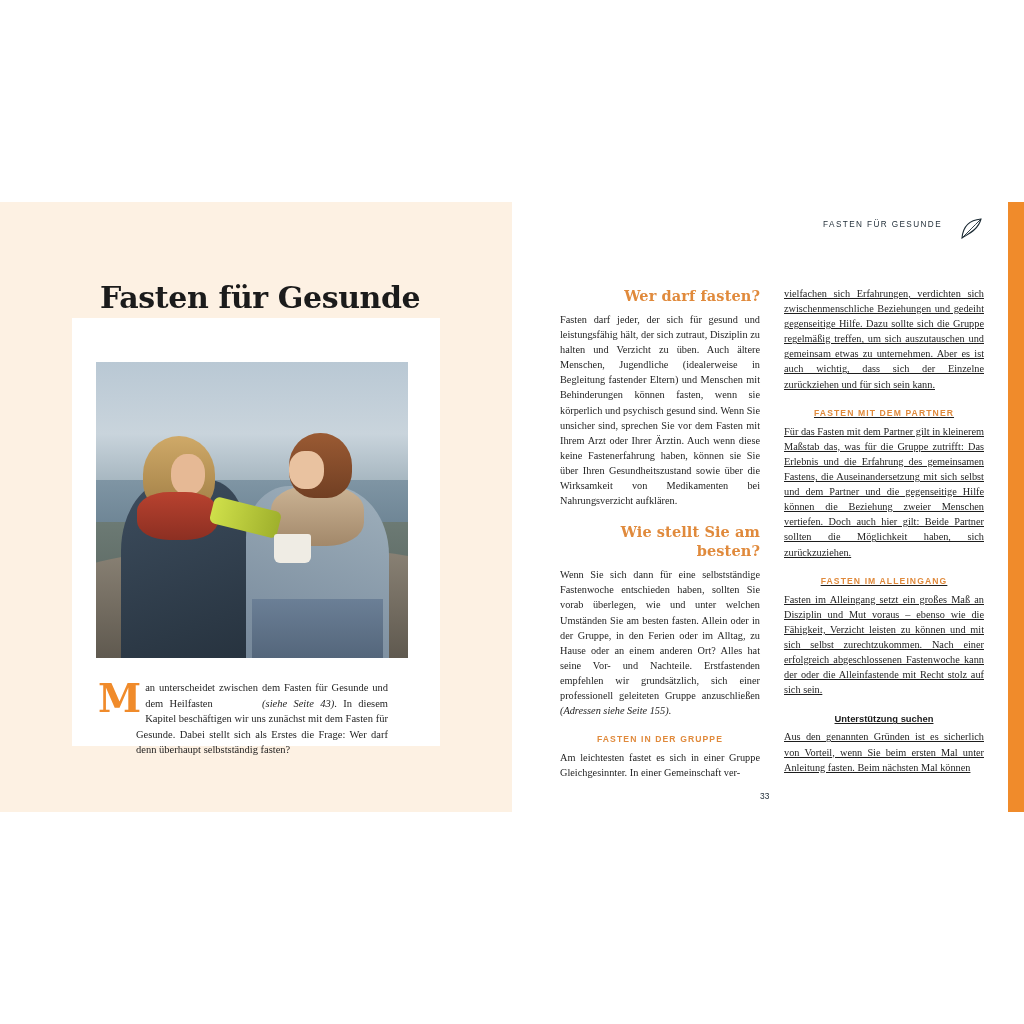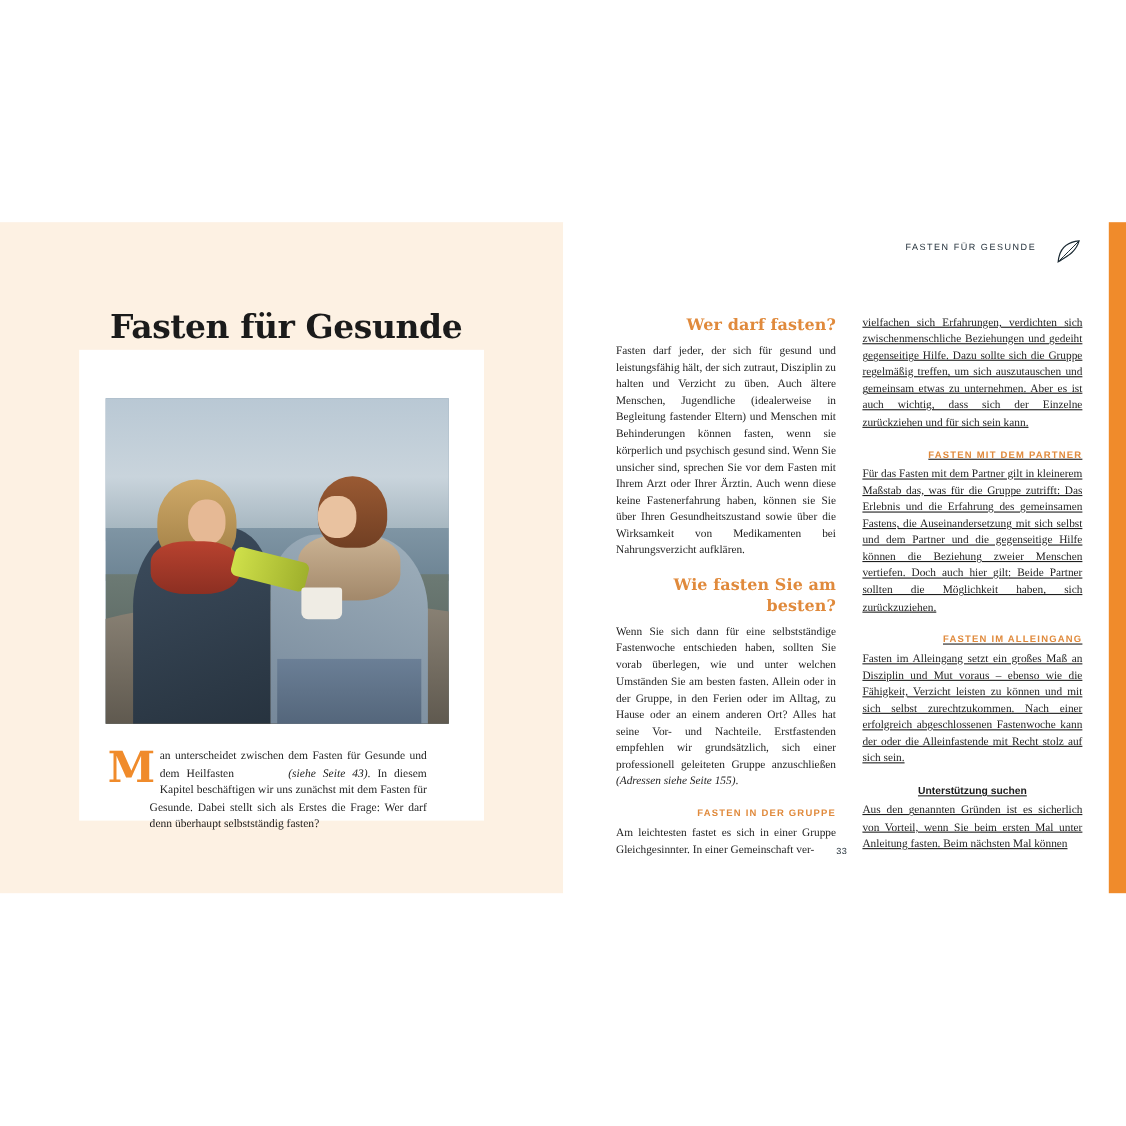--- a/index.html
+++ b/index.html
@@ -211,36 +211,36 @@
   h2.sub.spaced { margin-top: 14px; }
 
   h3.caps {
     margin: 14px 0 3px 0;
     font-family: "Liberation Sans", sans-serif;
     font-weight: bold;
     font-size: 8.6px;
     letter-spacing: 1.1px;
     color: #e08a3c;
     text-transform: uppercase;
-    text-align: right;
+    text-align: center;
   }
 
   h4.bold {
     margin: 14px 0 3px 0;
     font-family: "Liberation Sans", sans-serif;
     font-weight: bold;
     font-size: 9.4px;
     color: #1b1b1b;
     text-align: center;
   }
 
   .folio {
     position: absolute;
-    left: 760px; top: 567px;
-    font-family: Liberation Mono, monospace;
+    left: 760px; top: 589px;
+    font-family: Liberation Sans, sans-serif;
     font-size: 8.4px;
     color: #25323c;
   }
 </style>
 </head>
 <body>
 
 <div id="page">
 
   <div class="spread">
@@ -280,21 +280,21 @@
     <span class="leaf-icon">
       <svg viewBox="0 0 26 26" width="26" height="26" aria-hidden="true">
         <path d="M4 22 C10 18 20 14 23 3 C12 4 5 10 4 22 Z" fill="none" stroke="#1b2a33" stroke-width="1.1"></path>
         <path d="M5 21 C10 16 16 10 22 4" fill="none" stroke="#1b2a33" stroke-width="0.9"></path>
       </svg>
     </span>
 
     <div class="col col-1">
       <h2 class="sub">Wer darf fasten?</h2>
       <p>Fasten darf jeder, der sich für gesund und leistungsfähig hält, der sich zutraut, Disziplin zu halten und Verzicht zu üben. Auch ältere Menschen, Jugendliche (idealerweise in Begleitung fastender Eltern) und Menschen mit Behinderungen können fasten, wenn sie körperlich und psychisch gesund sind. Wenn Sie unsicher sind, sprechen Sie vor dem Fasten mit Ihrem Arzt oder Ihrer Ärztin. Auch wenn diese keine Fastenerfahrung haben, können sie Sie über Ihren Gesundheitszustand sowie über die Wirksamkeit von Medikamenten bei Nahrungsverzicht aufklären.</p>
-      <h2 class="sub spaced">Wie fasten Sie am besten?</h2>
+      <h2 class="sub spaced">Wie stellt Sie am besten?</h2>
       <p>
         <span>Wenn Sie sich dann für eine selbstständige Fastenwoche entschieden haben, sollten Sie vorab überlegen, wie und unter welchen Umständen Sie am besten fasten. Allein oder in der Gruppe, in den Ferien oder im Alltag, zu Hause oder an einem anderen Ort? Alles hat seine Vor- und Nachteile. Erstfastenden empfehlen wir grundsätzlich, sich einer professionell geleiteten Gruppe anzuschließen </span><i>(Adressen siehe Seite 155)</i><span>.</span>
       </p>
       <h3 class="caps">FASTEN IN DER GRUPPE</h3>
       <p>Am leichtesten fastet es sich in einer Gruppe Gleichgesinnter. In einer Gemeinschaft ver-</p>
     </div>
 
     <div class="col col-2">
       <p>vielfachen sich Erfahrungen, verdichten sich zwischenmenschliche Beziehungen und gedeiht gegenseitige Hilfe. Dazu sollte sich die Gruppe regelmäßig treffen, um sich auszutauschen und gemeinsam etwas zu unternehmen. Aber es ist auch wichtig, dass sich der Einzelne zurückziehen und für sich sein kann.</p>
       <h3 class="caps">FASTEN MIT DEM PARTNER</h3>

